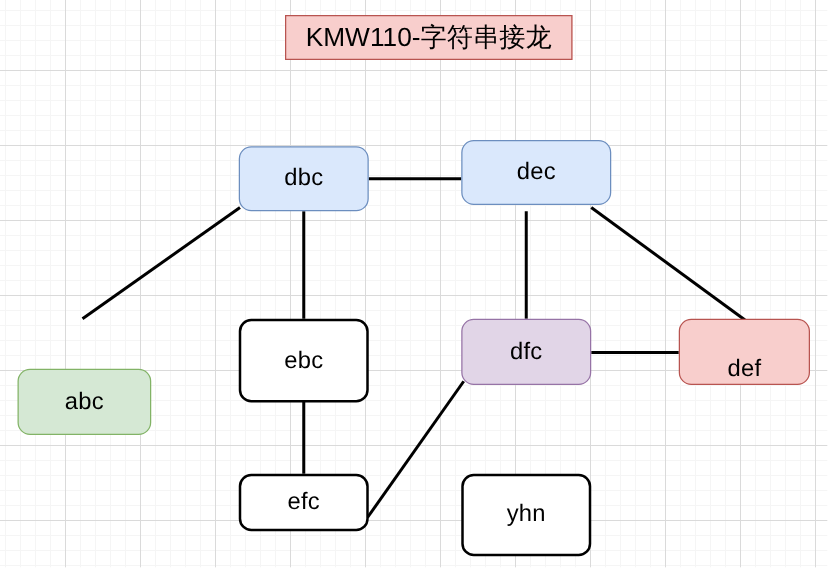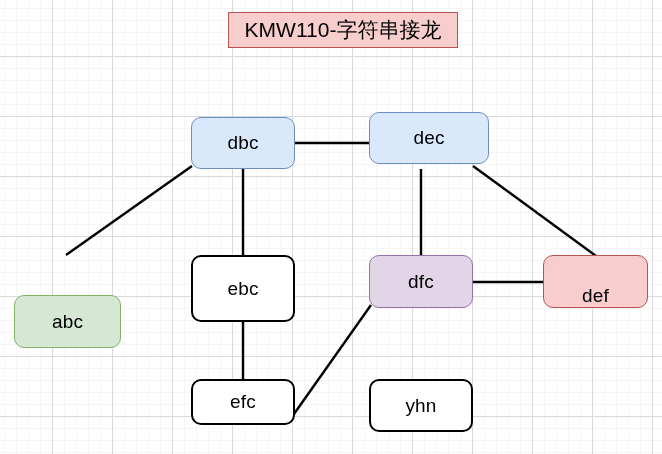--- a/index.html
+++ b/index.html
@@ -115,18 +115,18 @@
       </div>
       <div class="node purple" style="left: 369px; top: 255px; width: 104px; height: 53px;">
         <span>dfc</span>
       </div>
       <div class="node red" style="left: 543px; top: 255px; width: 105px; height: 53px;">
         <span>def</span>
       </div>
       <div class="node plain" style="left: 191px; top: 379px; width: 104px; height: 46px;">
         <span>efc</span>
       </div>
-      <div class="node plain" style="left: 369px; top: 379px; width: 104px; height: 53px;">
+      <div class="node plain" style="left: 369px; top: 379px; width: 104px; height: 66px;">
         <span>yhn</span>
       </div>
     </div>
 
 </div>
 
 </body></html>

